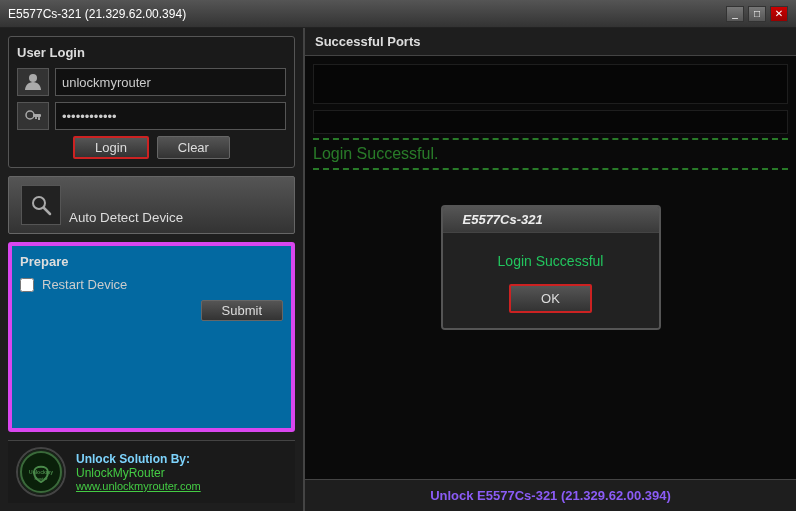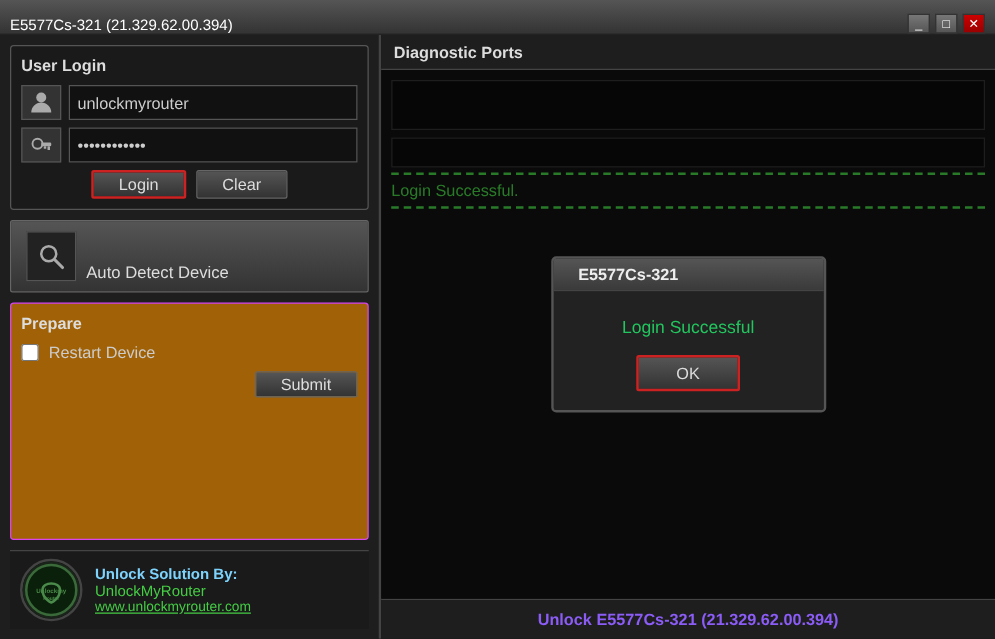--- a/index.html
+++ b/index.html
@@ -11,21 +11,21 @@
       font-size: 13px;
       color: #ccc;
       overflow: hidden;
     }
 
     
     .title-bar {
       background: linear-gradient(to bottom, #555, #333);
       height: 28px;
       display: flex;
-      align-items: flex-end;
+      align-items: center;
       justify-content: space-between;
       padding: 0 8px;
       border-bottom: 1px solid #222;
     }
     .title-bar-text {
       color: #fff;
       font-size: 12px;
     }
     .title-bar-controls {
       display: flex;
@@ -144,24 +144,24 @@
       background: #222;
       border: 1px solid #555;
       display: flex;
       align-items: center;
       justify-content: center;
       font-size: 20px;
     }
 
     
     .prepare-section {
-      border: 1px solid #d946ef;
+      border: 4px solid #d946ef;
       border-radius: 3px;
       padding: 8px;
-      background: #a16207;
+      background: #0369a1;
       flex: 1;
     }
 
     .checkbox-row {
       display: flex;
       align-items: center;
       gap: 8px;
       margin-bottom: 8px;
     }
 
@@ -253,21 +253,21 @@
 
     .diag-dark-box {
       background: #0a0a0a;
       border: 1px solid #333;
       height: 40px;
       margin-bottom: 6px;
     }
 
     .login-success-text {
       color: #44cc44;
-      font-size: 13px;
+      font-size: 16px;
       padding: 2px 0;
       text-align: left;
     }
 
     .dashed-green {
       border-top: 2px dashed #44cc44;
       margin: 3px 0;
     }
 
     
@@ -288,20 +288,21 @@
       overflow: hidden;
     }
 
     .dialog-title-bar {
       background: linear-gradient(to bottom, #555, #3a3a3a);
       padding: 5px 20px;
       font-size: 13px;
       font-weight: bold;
       color: #eee;
       border-bottom: 1px solid #444;
+      font-style: italic;
     }
 
     .dialog-body {
       padding: 20px 10px 15px;
       text-align: center;
       background: #222;
     }
 
     .dialog-message {
       color: #22c55e;
@@ -438,21 +439,21 @@
         <span class="brand-title">Unlock Solution By:</span>
         <span class="brand-name">UnlockMyRouter</span>
         <span class="brand-url">www.unlockmyrouter.com</span>
       </div>
     </div>
 
   </div>
 
   <div class="right-panel">
 
-    <div class="right-header">Diagnostic Ports</div>
+    <div class="right-header">Successful Ports</div>
 
     <div class="diagnostic-area">
 
       <div class="diag-dark-box"></div>
       <div class="diag-dark-box" style="height:24px; margin-bottom:4px;"></div>
 
       <div class="dashed-green"></div>
 
       <div class="login-success-text">Login Successful.</div>
 

